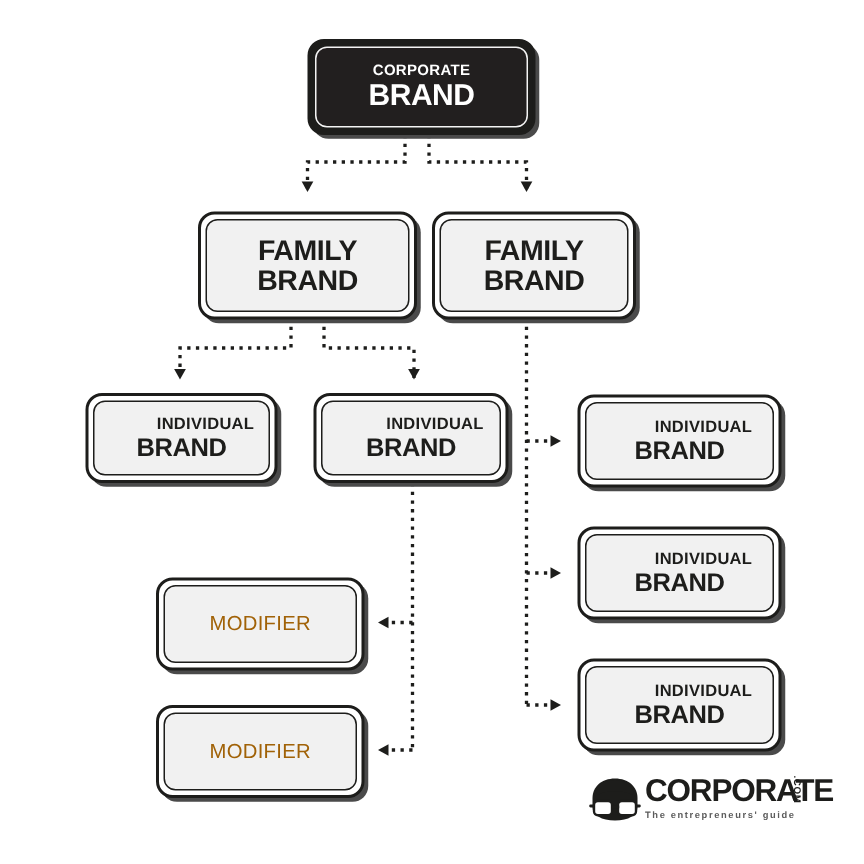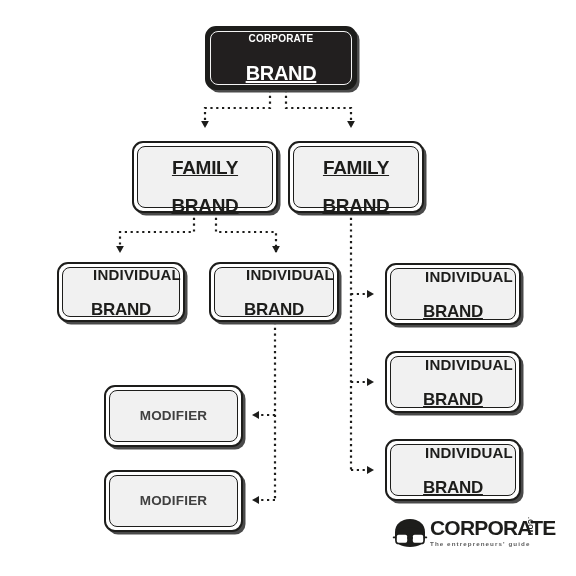--- a/index.html
+++ b/index.html
@@ -52,36 +52,35 @@
     letter-spacing: 0.2px;
     color: #1d1d1b;
     text-transform: uppercase;
   }
   .lbl-big {
     font-size: 19px;
     font-weight: 800;
     letter-spacing: -0.3px;
     color: #1d1d1b;
     text-transform: uppercase;
-    margin-top: 19px;
-    text-decoration: underline;
+    margin-top: 1px;
   }
   .node.dark .lbl-small { color: #ffffff; font-size: 10px; }
   .node.dark .lbl-big   { color: #ffffff; font-size: 20px; }
 
   .lbl-mod {
     font-size: 13.5px;
-    font-weight: 700;
+    font-weight: 400;
     letter-spacing: 0.2px;
-    color: #404040;
+    color: #a16207;
     text-transform: uppercase;
   }
 
   
-  .node.indiv .lbl-small { font-size: 15px; padding-left: 32px; }
+  .node.indiv .lbl-small { font-size: 11px; padding-left: 32px; }
   .node.indiv .lbl-big   { font-size: 17px; }
 
   
   #wires { position: absolute; inset: 0; width: 576px; height: 576px; }
 
   
   #logo {
     position: absolute;
     left: 392px; top: 516px;
     width: 140px; height: 42px;

